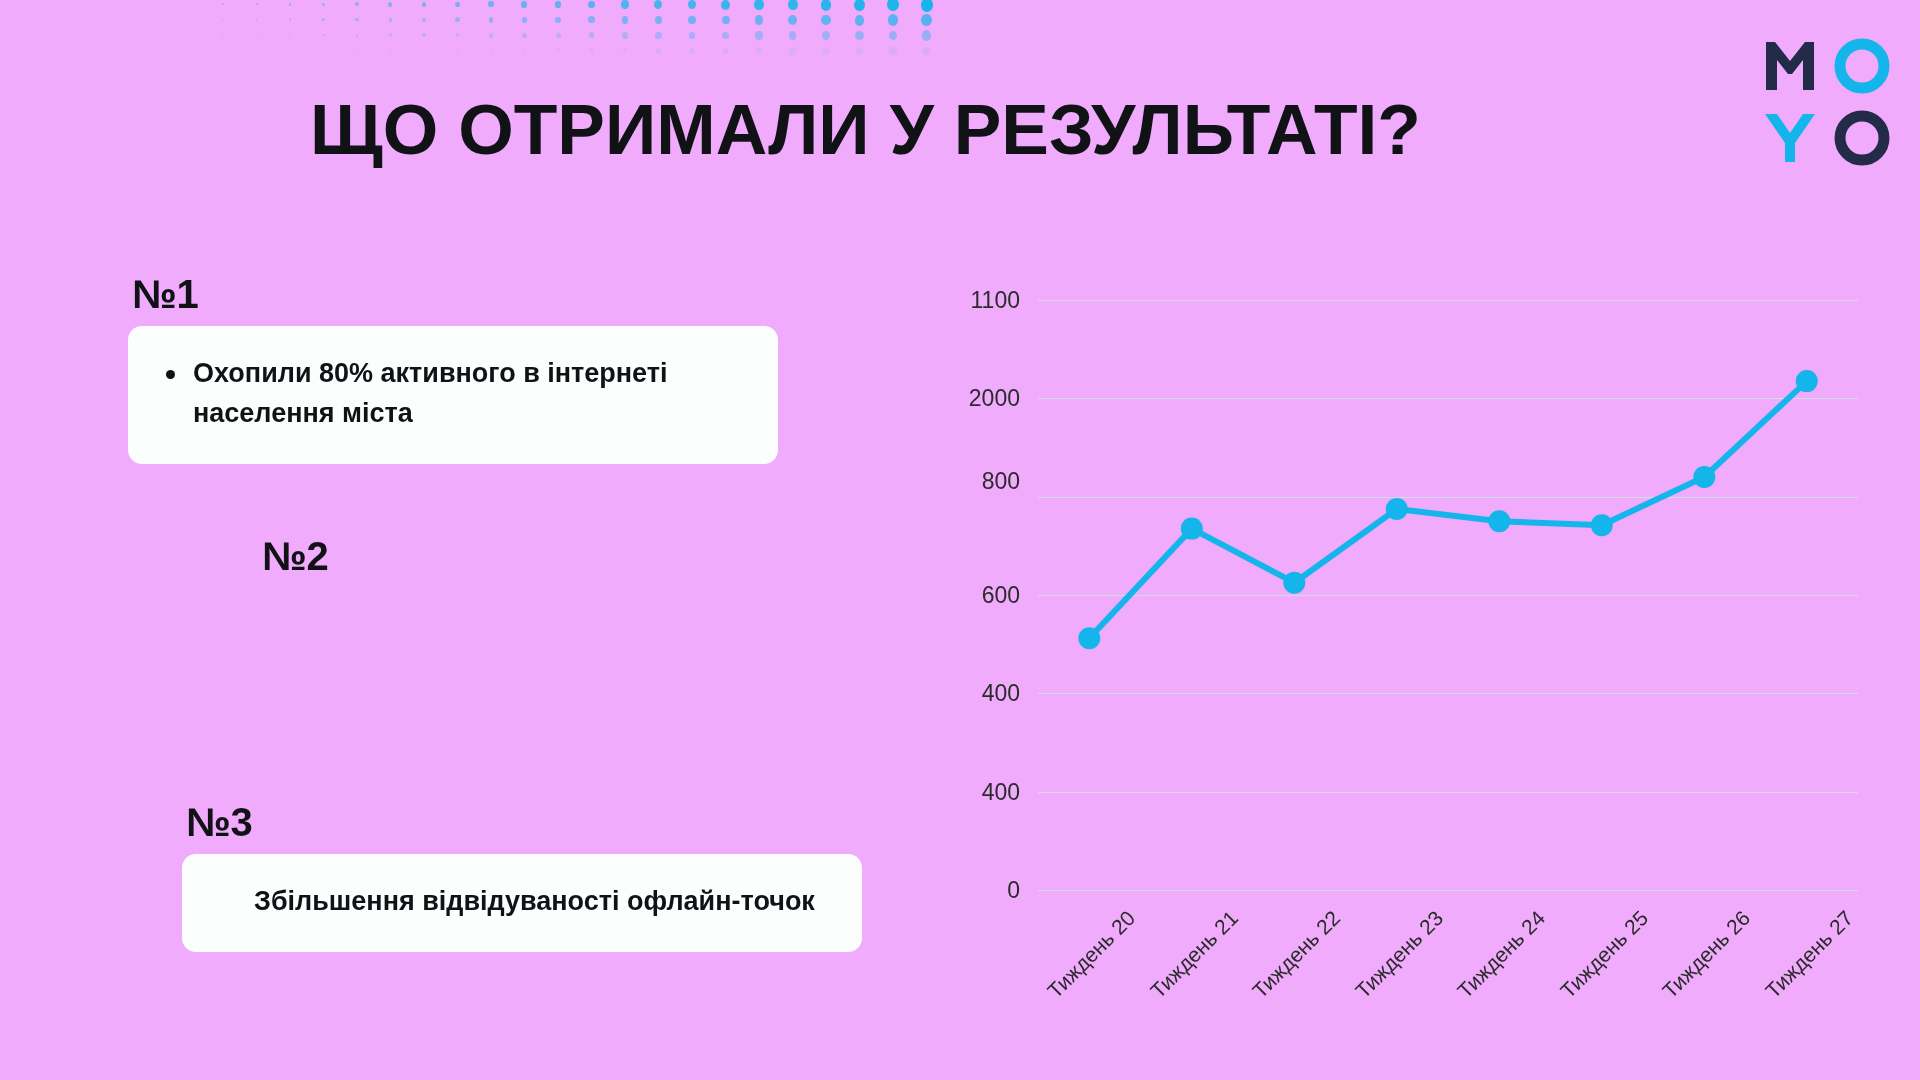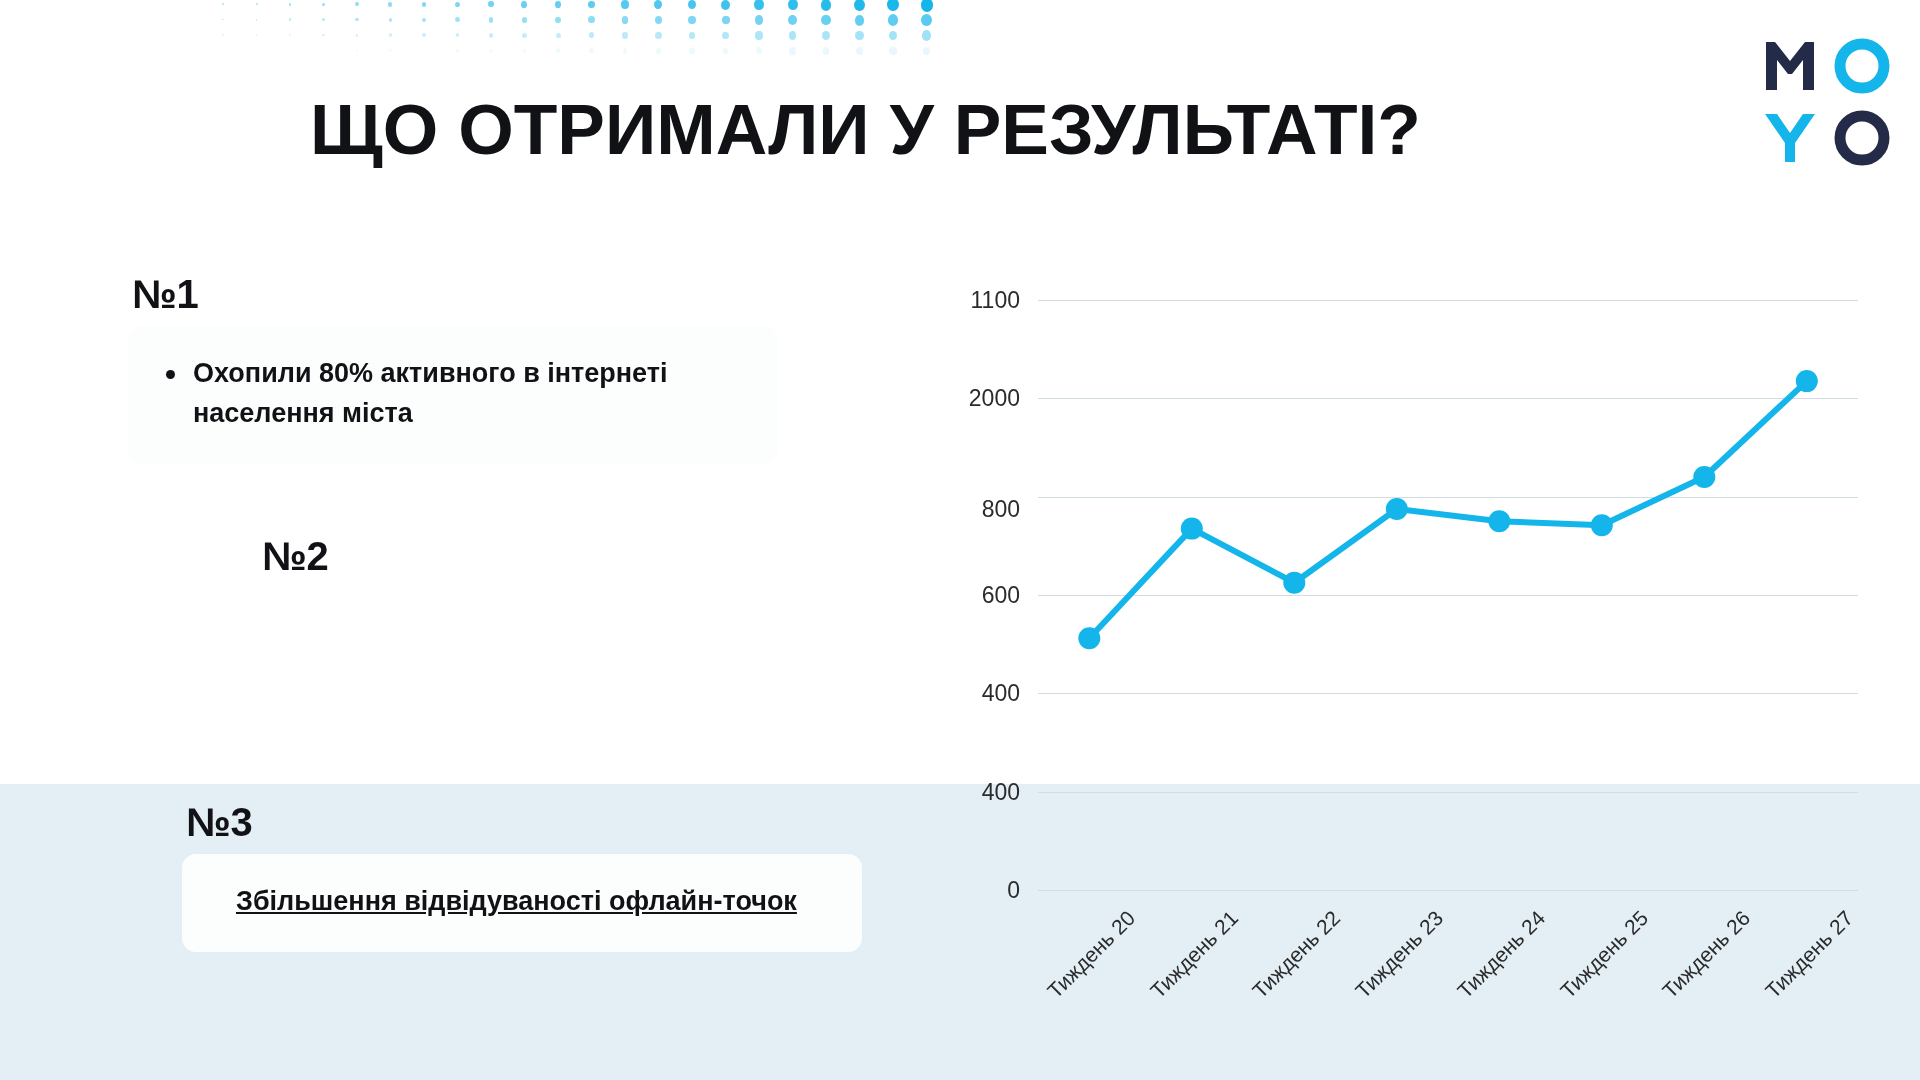--- a/index.html
+++ b/index.html
@@ -2,21 +2,21 @@
 <html><head>
 <meta charset="utf-8">
 <style>
   * { margin:0; padding:0; box-sizing:border-box; }
   html, body {
     width:1920px; height:1080px;
     background:#e3eff5;
     font-family:"Liberation Sans", sans-serif;
     overflow:hidden;
   }
-  #slide { position:relative; width:1920px; height:784px; background:#ffffff; }
+  #slide { position:relative; width:1920px; height:1080px; background:#f0abfc; }
 
   
   #dot-grid { position:absolute; left:212px; top:-4px; width:740px; height:62px; }
   #dot-grid .dot { position:absolute; border-radius:50%; background:#13b5ea; }
 
   
   #logo { position:absolute; right:30px; top:38px; width:128px; height:128px; }
   #logo .cell { position:absolute; width:56px; height:56px; }
   #logo .m-cell { left:0; top:0; }
   #logo .o1-cell { left:72px; top:0; }
@@ -58,21 +58,21 @@
   #block-1 { left:128px; top:14px; width:660px; }
   #block-1 .item-number { margin-left:4px; }
   #block-1 .item-card { width:650px; }
 
   #block-2 { left:258px; top:276px; width:690px; }
   #block-2 .item-number { margin-left:4px; }
   #block-2 .item-card { width:678px; padding-left:50px; }
 
   #block-3 { left:182px; top:542px; width:690px; }
   #block-3 .item-number { margin-left:4px; }
-  #block-3 .item-card { width:680px; padding-left:54px;text-decoration:underline; }
+  #block-3 .item-card { width:680px; padding-left:72px; }
 
   
   #chart-panel { position:absolute; left:960px; top:270px; width:950px; height:760px; }
   #chart-plot { position:absolute; left:78px; top:30px; width:820px; height:590px; }
   .gridline { position:absolute; left:0; width:100%; height:1px; background:#d2dde3; }
   .ytick {
     position:absolute; right:100%; margin-right:18px;
     transform:translateY(-50%);
     font-size:23px; color:#2b2b2b; white-space:nowrap;
   }
@@ -239,21 +239,21 @@
           <div class="gridline" style="top: 295px;"></div>
           <div class="gridline" style="top: 196.667px;"></div>
           <div class="gridline" style="top: 98.3333px;"></div>
           <div class="gridline" style="top: 0px;"></div>
         </div>
       <div id="yticks">
           <div class="ytick" style="top: 590px;">0</div>
           <div class="ytick" style="top: 491.667px;">400</div>
           <div class="ytick" style="top: 393.333px;">400</div>
           <div class="ytick" style="top: 295px;">600</div>
-          <div class="ytick" style="top: 209px;">800</div>
+          <div class="ytick" style="top: 181px;">800</div>
           <div class="ytick" style="top: 98.3333px;">2000</div>
           <div class="ytick" style="top: 0px;">1100</div>
         </div>
       <svg id="chart-svg" viewBox="0 0 820 590">
           <polyline points="51.3,338.3 153.8,228.6 256.3,282.7 358.8,209.0 461.3,221.3 563.8,225.2 666.3,177.0 768.8,81.1" fill="none" stroke="#13b5ea" stroke-width="6" stroke-linejoin="round" stroke-linecap="round"></polyline>
           <circle cx="51.3" cy="338.3" r="11" fill="#13b5ea"></circle>
           <circle cx="153.8" cy="228.6" r="11" fill="#13b5ea"></circle>
           <circle cx="256.3" cy="282.7" r="11" fill="#13b5ea"></circle>
           <circle cx="358.8" cy="209.0" r="11" fill="#13b5ea"></circle>
           <circle cx="461.3" cy="221.3" r="11" fill="#13b5ea"></circle>

